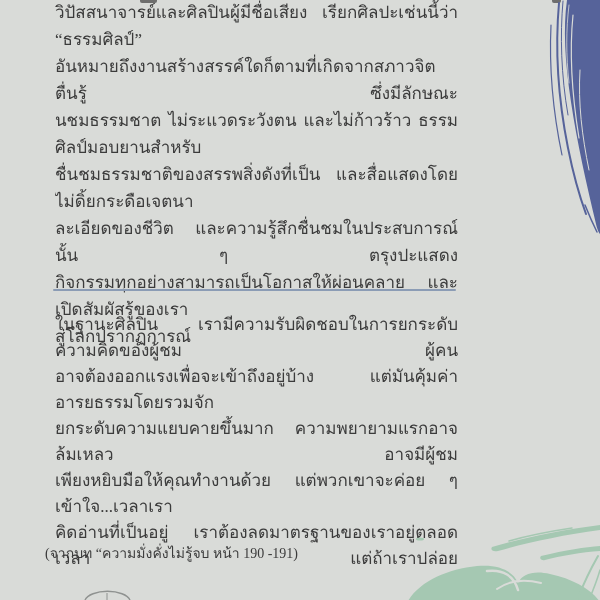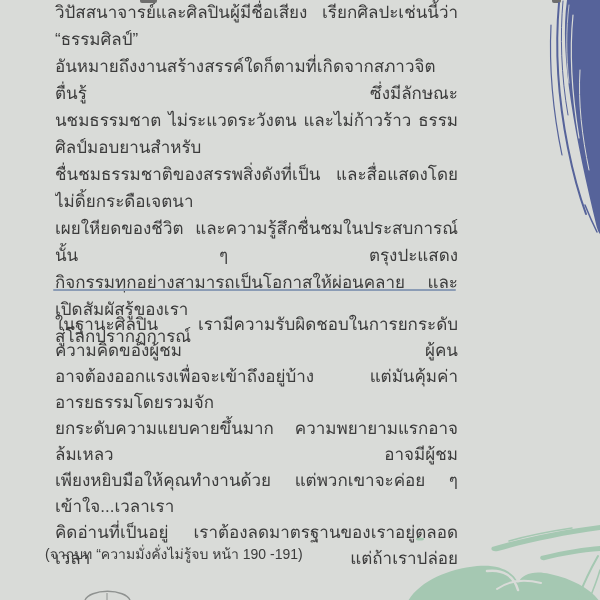--- a/index.html
+++ b/index.html
@@ -1,21 +1,21 @@
 <!DOCTYPE html>
 <html><head>
 <meta charset="utf-8">
 <style>
   html,body{margin:0;padding:0;}
   .page{
     position:relative;
     width:600px;height:600px;
     background:#d9dbd8;
     overflow:hidden;
-    font-family:Liberation Sans, sans-serif;
+    font-family:Liberation Serif, serif;
     color:#3b3b3b;
   }
   .textcol{
     position:absolute;
     left:55px;width:403px;
   }
   .para .line{
     font-size:17px;
     line-height:27px;
     text-align:justify;
@@ -66,21 +66,21 @@
     <path fill="none" stroke-linecap="round" stroke-width="1.2" d="M 573 15 C 569 55 572 95 579 138" stroke="#d9dbd8"></path>
     <path fill="none" stroke-linecap="round" stroke-width="1" d="M 580 70 C 578 103 582 136 589 170" stroke="#d9dbd8"></path>
     <path fill="none" stroke-linecap="round" stroke-width="0.8" d="M 569 5 C 566 30 566 55 569 83" stroke="#d9dbd8"></path>
   </svg>
 
   <div class="textcol para p1">
     <div class="line">วิปัสสนาจารย์และศิลปินผู้มีชื่อเสียง เรียกศิลปะเช่นนี้ว่า “ธรรมศิลป์”</div>
     <div class="line">อันหมายถึงงานสร้างสรรค์ใดก็ตามที่เกิดจากสภาวจิตตื่นรู้ ซึ่งมีลักษณะ</div>
     <div class="line">นชมธรรมชาต ไม่ระแวดระวังตน และไม่ก้าวร้าว ธรรมศิลป์มอบยานสำหรับ</div>
     <div class="line">ชื่นชมธรรมชาติของสรรพสิ่งดังที่เป็น และสื่อแสดงโดยไม่ดิ้ยกระดือเจตนา</div>
-    <div class="line">เผยใหียดของชีวิต และความรู้สึกชื่นชมในประสบการณ์นั้น ๆ ตรุงปะแสดง</div>
+    <div class="line">ละเอียดของชีวิต และความรู้สึกชื่นชมในประสบการณ์นั้น ๆ ตรุงปะแสดง</div>
     <div class="line">กิจกรรมทุกอย่างสามารถเป็นโอกาสให้ผ่อนคลาย และเปิดสัมผัสรู้ของเรา</div>
     <div class="line last">สู่โลกปรากฏการณ์</div>
   </div>
 
   <div class="divider"></div>
 
   <div class="textcol para p2">
     <div class="line">ในฐานะศิลปิน เรามีความรับผิดชอบในการยกระดับความคิดของผู้ชม ผู้คน</div>
     <div class="line">อาจต้องออกแรงเพื่อจะเข้าถึงอยู่บ้าง แต่มันคุ้มค่า อารยธรรมโดยรวมจัก</div>
     <div class="line">ยกระดับความแยบคายขึ้นมาก ความพยายามแรกอาจล้มเหลว อาจมีผู้ชม</div>

